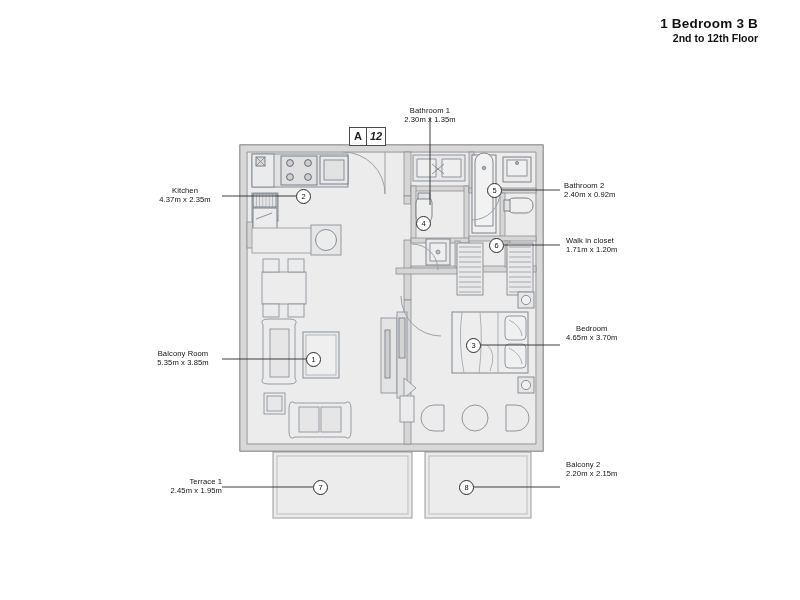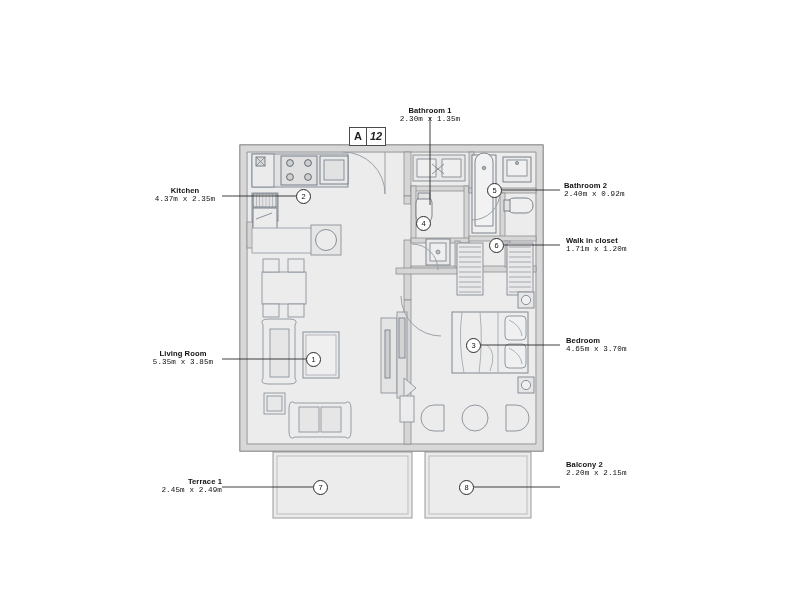--- a/index.html
+++ b/index.html
@@ -15,37 +15,41 @@
 
   
   .unit-badge{position:absolute;left:349px;top:127px;display:flex;}
   .unit-badge .cell{border:1.2px solid #4a4a4a;background:#fff;
       font-size:11px;font-weight:bold;color:#222;
       padding:0 4px;height:17px;line-height:16px;text-align:center;}
   .unit-badge .cell.b{border-left:none;padding:0 3px;font-style:italic;}
 
   
   .callout{position:absolute;font-size:7.6px;line-height:9.4px;color:#111;white-space:nowrap;}
-  .callout .nm{display:block;font-weight:bold;letter-spacing:.1px;}
-  .callout .dim{display:block;letter-spacing:.1px;font-family:Liberation Mono, monospace;}
+  .callout .nm{display:block;font-weight:normal;letter-spacing:.1px;}
+  .callout .dim{display:block;letter-spacing:.1px;}
   .callout.right{text-align:left;}
   .callout.left{text-align:center;}
 
   
   .marker{position:absolute;width:15px;height:15px;border-radius:50%;
       background:#fff;border:1px solid #2b2b2b;box-sizing:border-box;
       font-size:7.5px;line-height:13px;text-align:center;color:#111;z-index:6;}
 
   svg.plan{position:absolute;left:0;top:0;width:800px;height:600px;}
 </style>
 </head>
 <body>
 
 <div id="plan-root">
 
+  <div class="title-block">
+    <div class="title-main">1 Bedroom 3 B</div>
+    <div class="title-sub">2nd to 12th Floor</div>
+  </div>
 
   <svg class="plan" viewBox="0 0 800 600">
     <defs>
       <pattern id="hatch" width="4" height="4" patternUnits="userSpaceOnUse" patternTransform="rotate(0)">
         <path d="M0,0 L0,4" stroke="#8d949c" stroke-width="1"></path>
       </pattern>
       <pattern id="vhatch" width="3.2" height="4" patternUnits="userSpaceOnUse">
         <path d="M0,0 L0,4" stroke="#9aa1a8" stroke-width="1.1"></path>
       </pattern>
     </defs>
@@ -244,45 +248,45 @@
   <div class="marker" style="left:489px;top:238px;">6</div>
   <div class="marker" style="left:313px;top:480px;">7</div>
   <div class="marker" style="left:459px;top:480px;">8</div>
 
   <div class="callout left" style="left:148px;top:186px;width:74px;">
     <span class="nm">Kitchen</span>
     <span class="dim">4.37m x 2.35m</span>
   </div>
 
   <div class="callout left" style="left:144px;top:349px;width:78px;">
-    <span class="nm">Living Room</span>
+    <span class="nm">Balcony Room</span>
     <span class="dim">5.35m x 3.85m</span>
   </div>
 
   <div class="callout left" style="left:146px;top:477px;width:76px;text-align:right;">
     <span class="nm">Terrace 1</span>
-    <span class="dim">2.45m x 2.49m</span>
+    <span class="dim">2.45m x 1.95m</span>
   </div>
 
   <div class="callout left" style="left:386px;top:106px;width:88px;">
     <span class="nm">Bathroom 1</span>
     <span class="dim">2.30m x 1.35m</span>
   </div>
 
   <div class="callout right" style="left:564px;top:181px;">
     <span class="nm">Bathroom 2</span>
     <span class="dim">2.40m x 0.92m</span>
   </div>
 
   <div class="callout right" style="left:566px;top:236px;">
     <span class="nm">Walk in closet</span>
     <span class="dim">1.71m x 1.20m</span>
   </div>
 
-  <div class="callout right" style="left:566px;top:336px;">
+  <div class="callout right" style="left:566px;top:324px;text-align:center;">
     <span class="nm">Bedroom</span>
     <span class="dim">4.65m x 3.70m</span>
   </div>
 
   <div class="callout right" style="left:566px;top:460px;">
     <span class="nm">Balcony 2</span>
     <span class="dim">2.20m x 2.15m</span>
   </div>
 
 </div>

